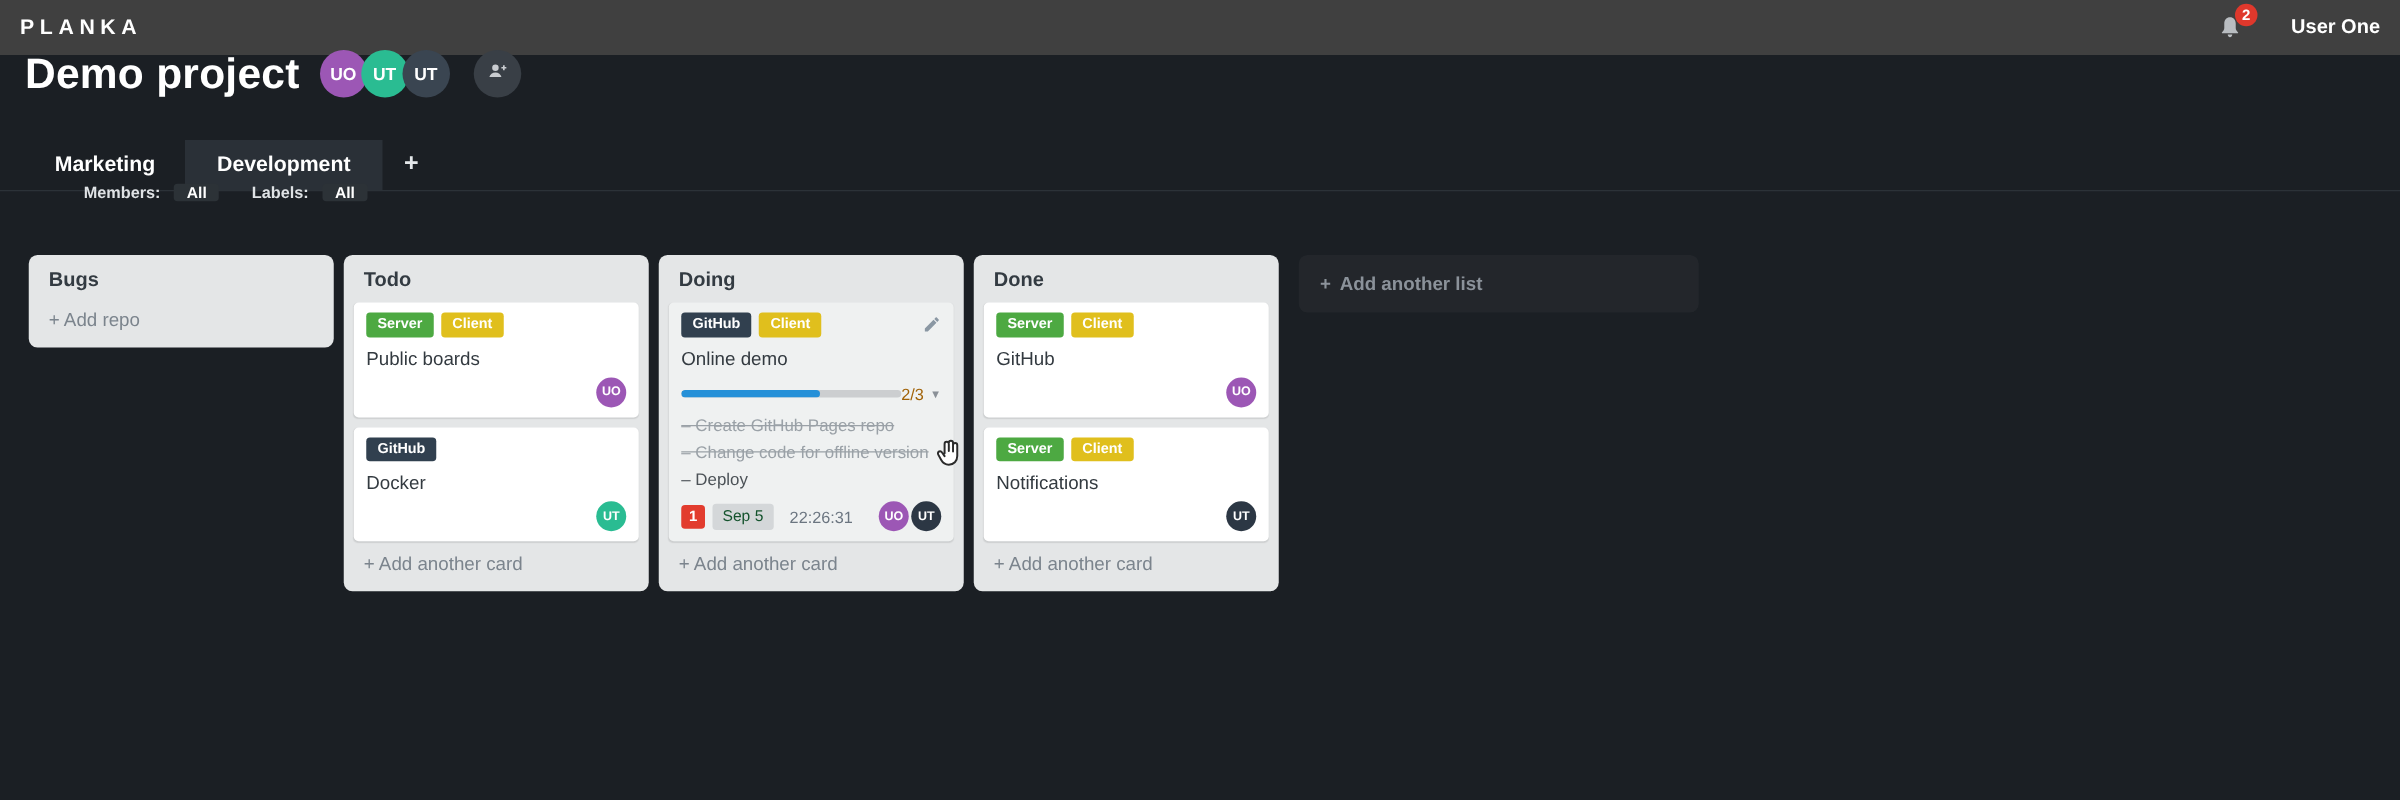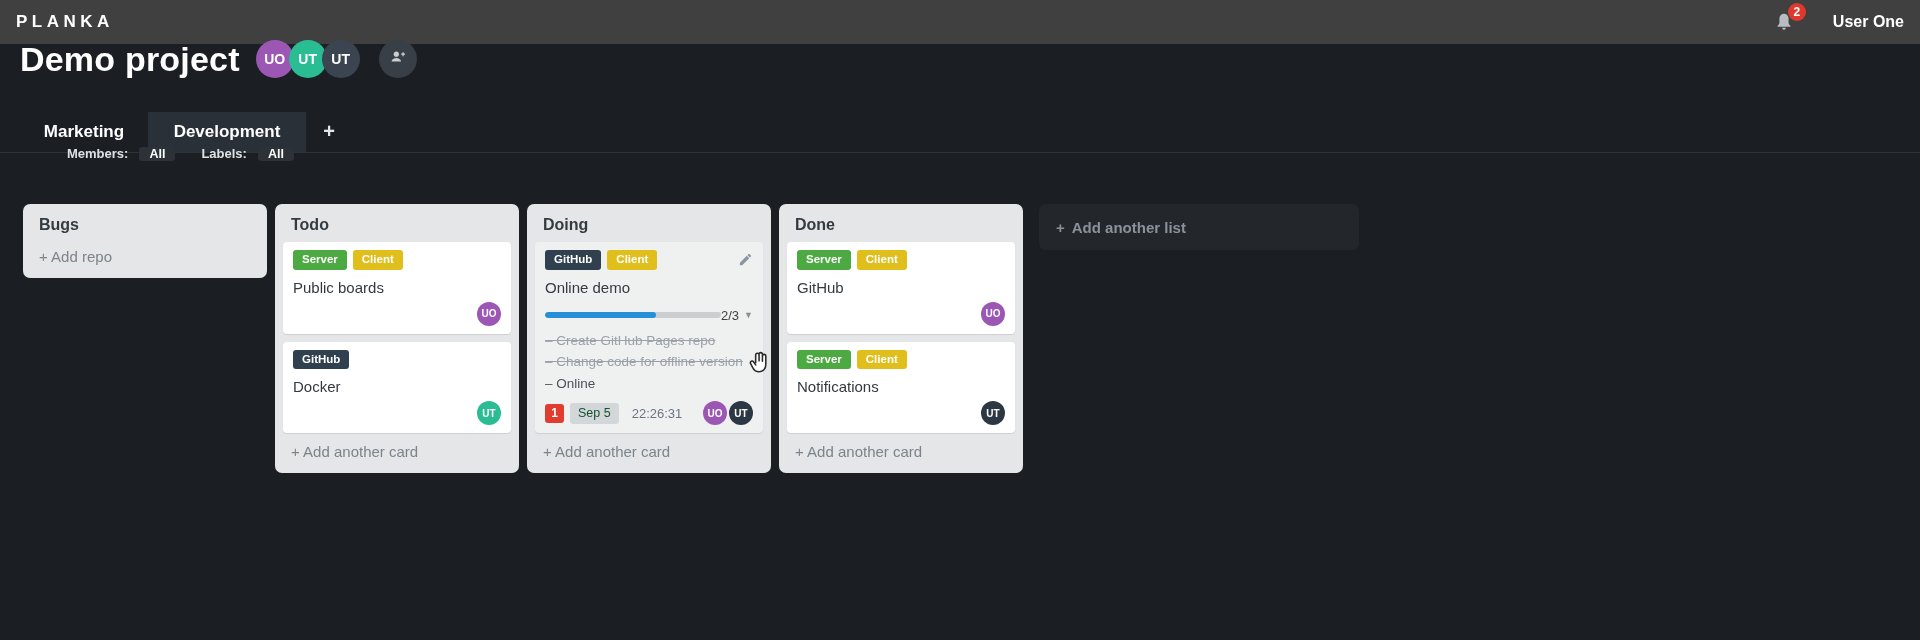--- a/index.html
+++ b/index.html
@@ -52,21 +52,21 @@
   .card-labels { display:flex; gap:6px; align-items:center; }
   .card-label { border-radius:3px; padding:4px 9px; color:#fff; font-weight:700; font-size:11.5px; line-height:1; }
   .card-title { margin-top:9px; font-size:15px; color:#333a40; }
   .card-members { margin-top:auto; display:flex; justify-content:flex-end; gap:2px; padding-top:6px; }
   .avatar24 { width:24px; height:24px; border-radius:50%; font-size:10px; font-weight:700; color:#fff;
     display:flex; align-items:center; justify-content:center; }
   .pencil-btn { position:absolute; top:10px; right:10px; cursor:pointer; }
   .progress-row { display:flex; align-items:center; margin-top:12px; }
   .track { width:201px; height:6px; border-radius:3px; background:#ccced0; overflow:hidden; }
   .fill { height:100%; border-radius:3px; }
-  .frac { font-size:13px; color:#404040; margin-left:auto; }
+  .frac { font-size:13px; color:#a16207; margin-left:auto; }
   .caret { font-size:9px; color:#8a9097; margin-left:5px; cursor:pointer; }
   .tasks { list-style:none; margin-top:7px; }
   .tasks li { font-size:13.5px; line-height:21.5px; color:#4c5257; }
   .tasks li.done { color:#9aa1a7; text-decoration:line-through; }
   .card-footer { display:flex; align-items:center; margin-top:7px; }
   .notif-count { width:19px; height:19px; border-radius:3px; color:#fff; font-weight:700; font-size:12px;
     display:flex; align-items:center; justify-content:center; }
   .due-chip { background:#d4d7d9; border-radius:3px; padding:3.5px 8px; font-size:12.5px; color:#14532d; margin-left:6px; }
   .timer { font-size:13px; color:#6b7580; margin-left:13px; }
   .footer-members { margin-left:auto; display:flex; gap:2px; }
@@ -176,21 +176,21 @@
           <div class="progress-row">
             <div class="track">
               <div class="fill" style="width: 63%; background: rgb(37, 144, 216);"></div>
             </div>
             <span class="frac">2/3</span>
             <span class="caret">▼</span>
           </div>
           <ul class="tasks">
             <li class="done">– Create GitHub Pages repo</li>
             <li class="done">– Change code for offline version</li>
-            <li>– Online</li>
+            <li>– Deploy</li>
           </ul>
           <div class="card-footer">
             <span class="notif-count" style="background: rgb(226, 60, 46);">1</span>
             <span class="due-chip">Sep 5</span>
             <span class="timer">22:26:31</span>
             <span class="footer-members">
               <span class="avatar24" style="background: rgb(156, 87, 181);">UO</span>
               <span class="avatar24" style="background: rgb(44, 55, 68);">UT</span>
             </span>
           </div>

